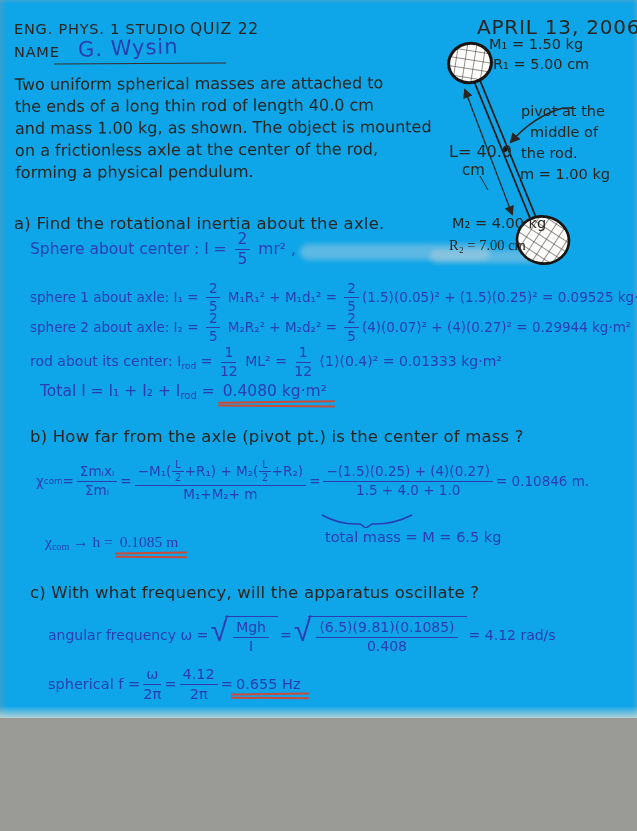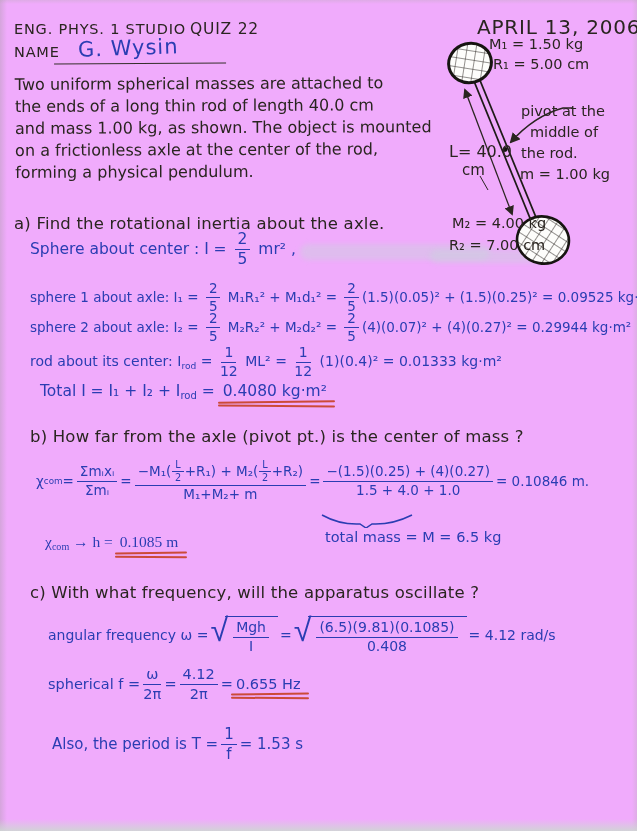--- a/index.html
+++ b/index.html
@@ -1,18 +1,18 @@
 <!DOCTYPE html>
 <html><head>
 <meta charset="utf-8">
 <style>
   html,body{margin:0;padding:0;background:#9a9a96;}
   #page{
-    position:relative; width:637px; height:831px; overflow:hidden;
-    background:#f0abfc;
+    position:relative; width:637px; height:718px; overflow:hidden;
+    background:#0ea5e9;
     font-family:"DejaVu Sans", sans-serif;
     color:#2a2520;
   }
   .abs{position:absolute; white-space:nowrap;}
   .hand{font-size:15.5px; letter-spacing:0.2px;}
   .head{font-size:14.5px; letter-spacing:0.8px;}
   .ink{color:#2a2520;}
   .blue{color:#2a3db2;}
   .eq{font-size:13.5px; white-space:nowrap;}
   .eq.lg{font-size:15.5px;}
@@ -109,21 +109,21 @@
   <div class="abs dlabel ink" style="left:493px;top:56px;">R₁ = 5.00 cm</div>
   <div class="abs dlabel ink" style="left:449px;top:142px;font-size:16px;">L= 40.0</div>
   <div class="abs dlabel ink" style="left:462px;top:161px;font-size:15px;">cm</div>
   <div class="abs dlabel ink" style="left:521px;top:101px;line-height:21px;">
     <div>pivot at the</div>
     <div style="margin-left:9px;">middle of</div>
     <div style="">the rod.</div>
     <div style="margin-left:-1px;">m = 1.00 kg</div>
   </div>
   <div class="abs dlabel ink" style="left:452px;top:215px;">M₂ = 4.00 kg</div>
-  <div class="abs dlabel ink" style="left:449px;top:237px;">R₂ = 7.00 cm</div>
+  <div class="abs dlabel ink" style="left:449px;top:237px;font-family:Liberation Serif, serif;">R₂ = 7.00 cm</div>
 
   <div class="abs hand ink" style="left:14px;top:214px;font-size:16.5px;">a) Find the rotational inertia about the axle.</div>
   <div class="abs eq lg blue" style="left:30px;top:231px;"><span class="txt">Sphere about center :   I = </span><span class="fr">
         <span class="n"><span class="txt">2</span></span>
         <span class="d"><span class="txt">5</span></span>
       </span><span class="txt"> mr² ,</span></div>
   <div class="abs eq blue" style="left:30px;top:281px;"><span class="txt">sphere 1 about axle:   I₁ = </span><span class="fr">
         <span class="n"><span class="txt">2</span></span>
         <span class="d"><span class="txt">5</span></span>
       </span><span class="txt"> M₁R₁² + M₁d₁² = </span><span class="fr">

